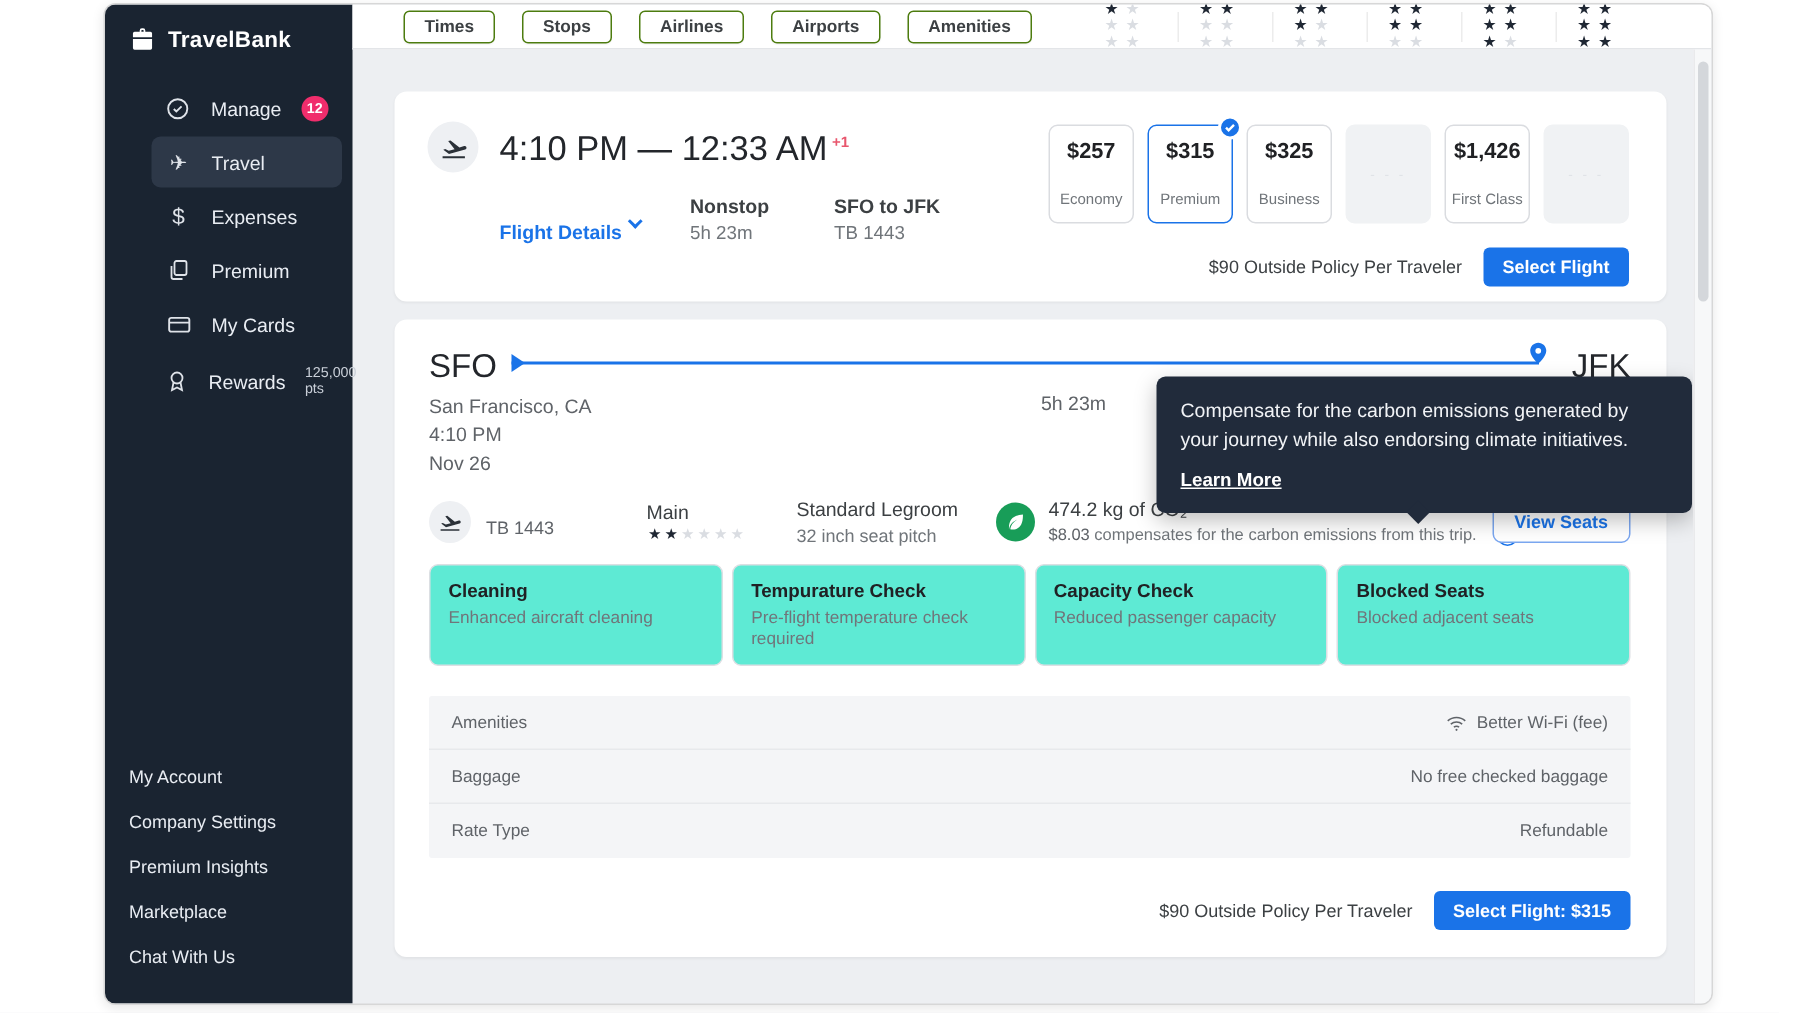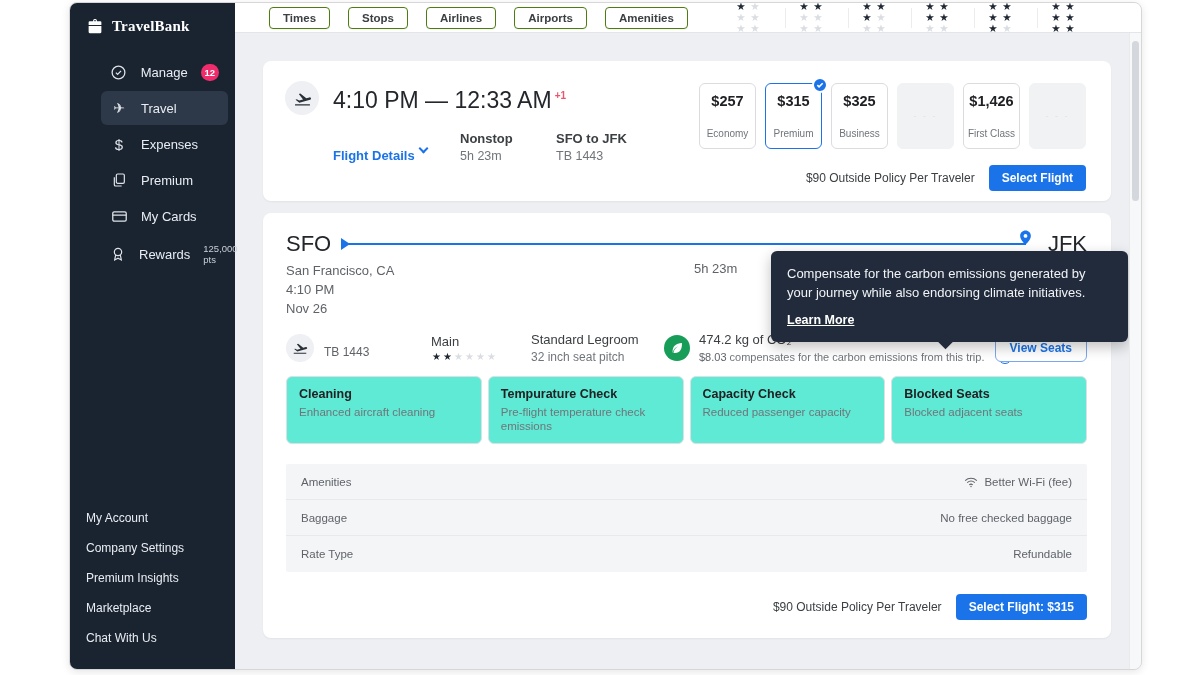--- a/index.html
+++ b/index.html
@@ -5,21 +5,21 @@
   * { margin:0; padding:0; box-sizing:border-box; }
   html,body { width:1200px; height:675px; background:#ffffff; font-family:"Liberation Sans", sans-serif; overflow:hidden; }
   .window {
     position:absolute; left:69px; top:2px; width:1073px; height:668px;
     border:1px solid #d7d7d7; border-radius:8px; overflow:hidden;
     box-shadow:0 2px 8px rgba(0,0,0,.10); display:flex; background:#edeff2;
   }
   
   .sidebar { width:165px; background:#1a2431; color:#e9edf3; display:flex; flex-direction:column; flex-shrink:0; }
   .logo { display:flex; align-items:center; gap:8px; padding:14px 16px 10px 16px; cursor:pointer; }
-  .logo-text { font-size:15px; font-weight:bold; color:#ffffff; letter-spacing:.2px;font-family:Liberation Serif, serif; }
+  .logo-text { font-size:15px; font-weight:bold; color:#ffffff; letter-spacing:.2px; }
   .nav { list-style:none; padding:8px 0 0 0;margin-left:24px; }
   .nav-item { display:flex; align-items:center; gap:13px; margin:2px 7px; padding:8px 9px; border-radius:6px; font-size:13px; color:#e9edf3; cursor:pointer; }
   .nav-item.active { background:#2d3848; }
   .nav-icon { width:18px; height:18px; display:flex; align-items:center; justify-content:center; color:#dfe3e9; font-size:14px; }
   .badge { margin-left:auto; background:#f02d6c; color:#fff; font-size:9.5px; font-weight:bold; min-width:17px; height:17px; border-radius:9px; display:flex; align-items:center; justify-content:center; padding:0 4px; }
   .nav-meta { margin-left:auto; font-size:9.5px; color:#c9cfd8; }
   .side-footer { margin-top:auto; list-style:none; padding:0 0 16px 0; }
   .side-footer li { padding:8px 16px; font-size:12px; color:#e9edf3; cursor:pointer; }
   
   .main { flex:1; display:flex; flex-direction:column; position:relative; min-width:0; }
@@ -53,21 +53,21 @@
   .fare-class { font-size:10px; color:#70757a; white-space:nowrap; }
   .fare-card.selected { border:1.5px solid #1a73e8; }
   .fare-card.empty { background:#f0f2f4; border-color:#f0f2f4; justify-content:center; cursor:default; }
   .fare-dashes { color:#dfe2e6; font-size:9px; letter-spacing:2px; }
   .fare-check { position:absolute; top:-7px; right:-7px; width:16px; height:16px; border-radius:50%; background:#1a73e8; border:2px solid #fff; display:flex; align-items:center; justify-content:center; }
   .action-row { position:absolute; right:25px; bottom:10px; display:flex; align-items:center; gap:14px; }
   .policy-note { font-size:12px; color:#3c4043; }
   .btn-primary { background:#1a73e8; color:#fff; border:none; border-radius:4px; font-size:12px; font-weight:bold; padding:6px 13px; cursor:pointer; font-family:"Liberation Sans", sans-serif; }
   
   .card-detail { margin-top:12px; height:425px; padding:18px 24px 18px 23px; }
-  .timeline-row { display:flex; align-items:center; }
+  .timeline-row { display:flex; align-items:flex-start; }
   .airport-code { font-size:22px; color:#23262b; }
   .timeline-mid { flex:1; position:relative; height:22px; margin:0 16px 0 10px; }
   .timeline-line { position:absolute; left:0; right:6px; top:10px; height:2px; background:#1a73e8; }
   .timeline-play { position:absolute; left:0; top:5px; width:0; height:0; border-left:9px solid #1a73e8; border-top:6px solid transparent; border-bottom:6px solid transparent; }
   .timeline-pin { position:absolute; right:0; top:-3px; }
   .leg-info-row { position:relative; margin-top:4px; height:57px; }
   .origin-info { font-size:13px; color:#5f6368; line-height:19px; }
   .leg-duration { position:absolute; left:408px; top:0; font-size:13px; color:#5f6368; }
   
   .tooltip { position:absolute; left:508px; top:38px; width:357px; background:#212b3b; color:#f1f3f6; border-radius:6px; padding:13px 16px 12px 16px; font-size:13px; line-height:19px; z-index:20; box-shadow:0 5px 14px rgba(0,0,0,.25); }
@@ -373,21 +373,21 @@
           <button class="btn-outline">View Seats</button>
         </div>
 
         <div class="amenity-cards">
           <div class="amenity-card">
             <div class="amenity-title">Cleaning</div>
             <div class="amenity-desc">Enhanced aircraft cleaning</div>
           </div>
           <div class="amenity-card">
             <div class="amenity-title">Tempurature Check</div>
-            <div class="amenity-desc">Pre-flight temperature check emissions</div>
+            <div class="amenity-desc">Pre-flight temperature check required</div>
           </div>
           <div class="amenity-card">
             <div class="amenity-title">Capacity Check</div>
             <div class="amenity-desc">Reduced passenger capacity</div>
           </div>
           <div class="amenity-card">
             <div class="amenity-title">Blocked Seats</div>
             <div class="amenity-desc">Blocked adjacent seats</div>
           </div>
         </div>

